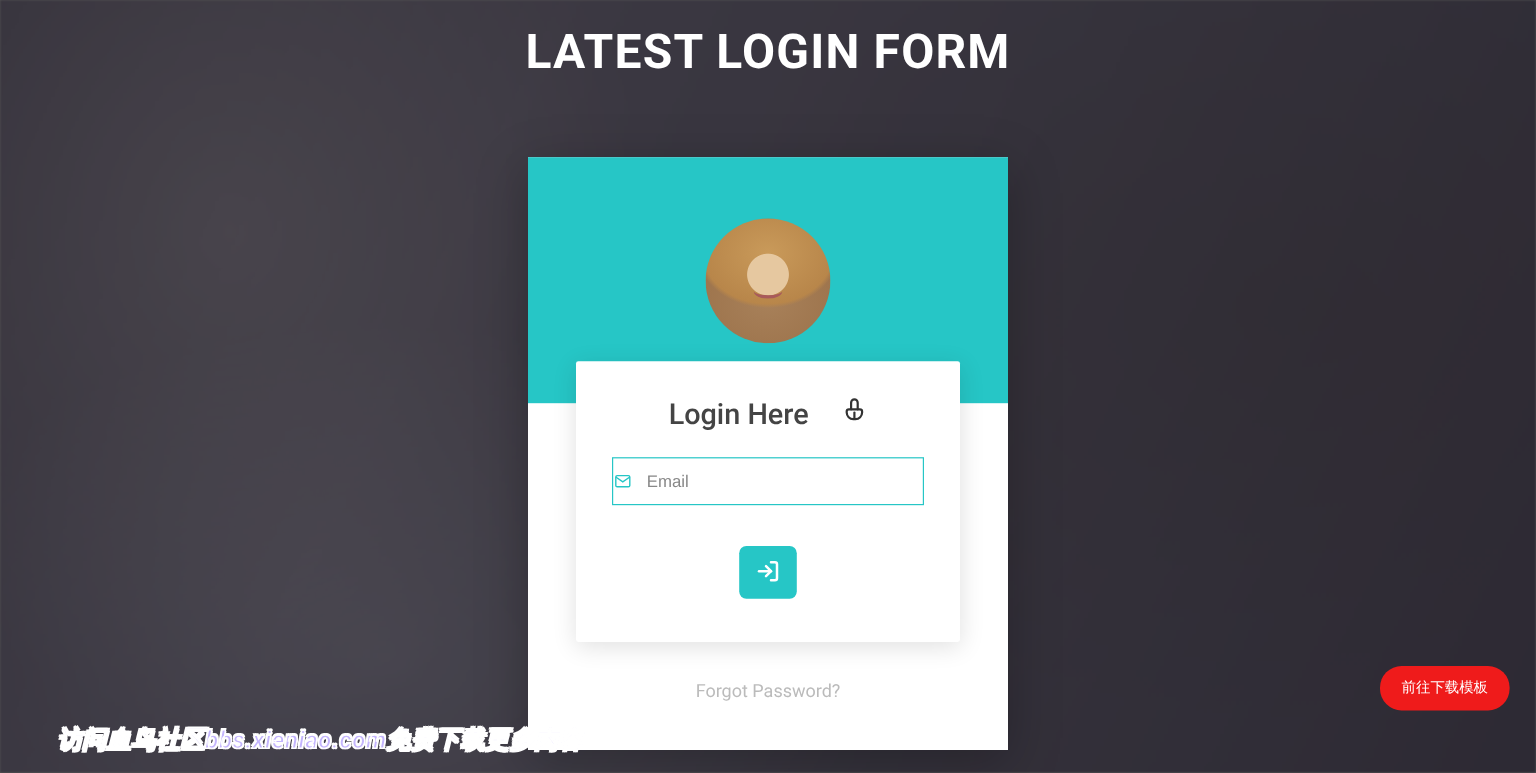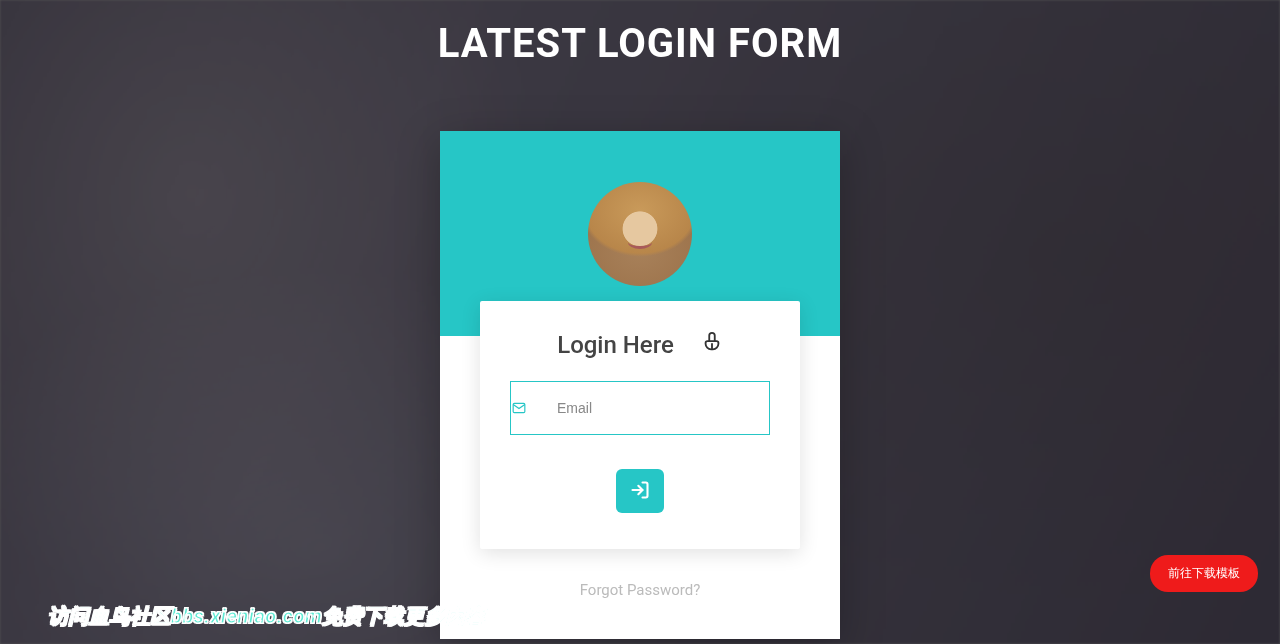--- a/index.html
+++ b/index.html
@@ -94,25 +94,25 @@
   align-items: center;
   justify-content: center;
   gap: 27px;
 }
 .hand-icon {
   display: inline-block;
 }
 .field {
   margin-top: 22px;
   border: 1px solid #26c6c6;
-  height: 54px;
+  height: 40px;
   display: flex;
   align-items: center;
   padding: 0 0;
-  gap: 30px;
+  gap: 12px;
 }
 .field .icon {
   color: #26c6c6;
   width: 16px;
   display:flex;
   align-items:center;
   justify-content:center;
 }
 .field input {
   border: none;
@@ -154,21 +154,21 @@
   border: none;
   cursor: pointer;
 }
 .watermark {
   position: absolute;
   left: 48px;
   bottom: 14px;
   font-size: 20px;
   font-weight: 700;
   font-style: italic;
-  color: #5eead4;
+  color: #c4b5fd;
   -webkit-text-stroke: 1px #fff;
   text-shadow: 1px 1px 0 #fff, -1px -1px 0 #fff, 1px -1px 0 #fff, -1px 1px 0 #fff;
   letter-spacing: 0.5px;
   margin-top: 20px;
 }
 </style>
 </head>
 <body>
 
 <div class="bg"></div>

